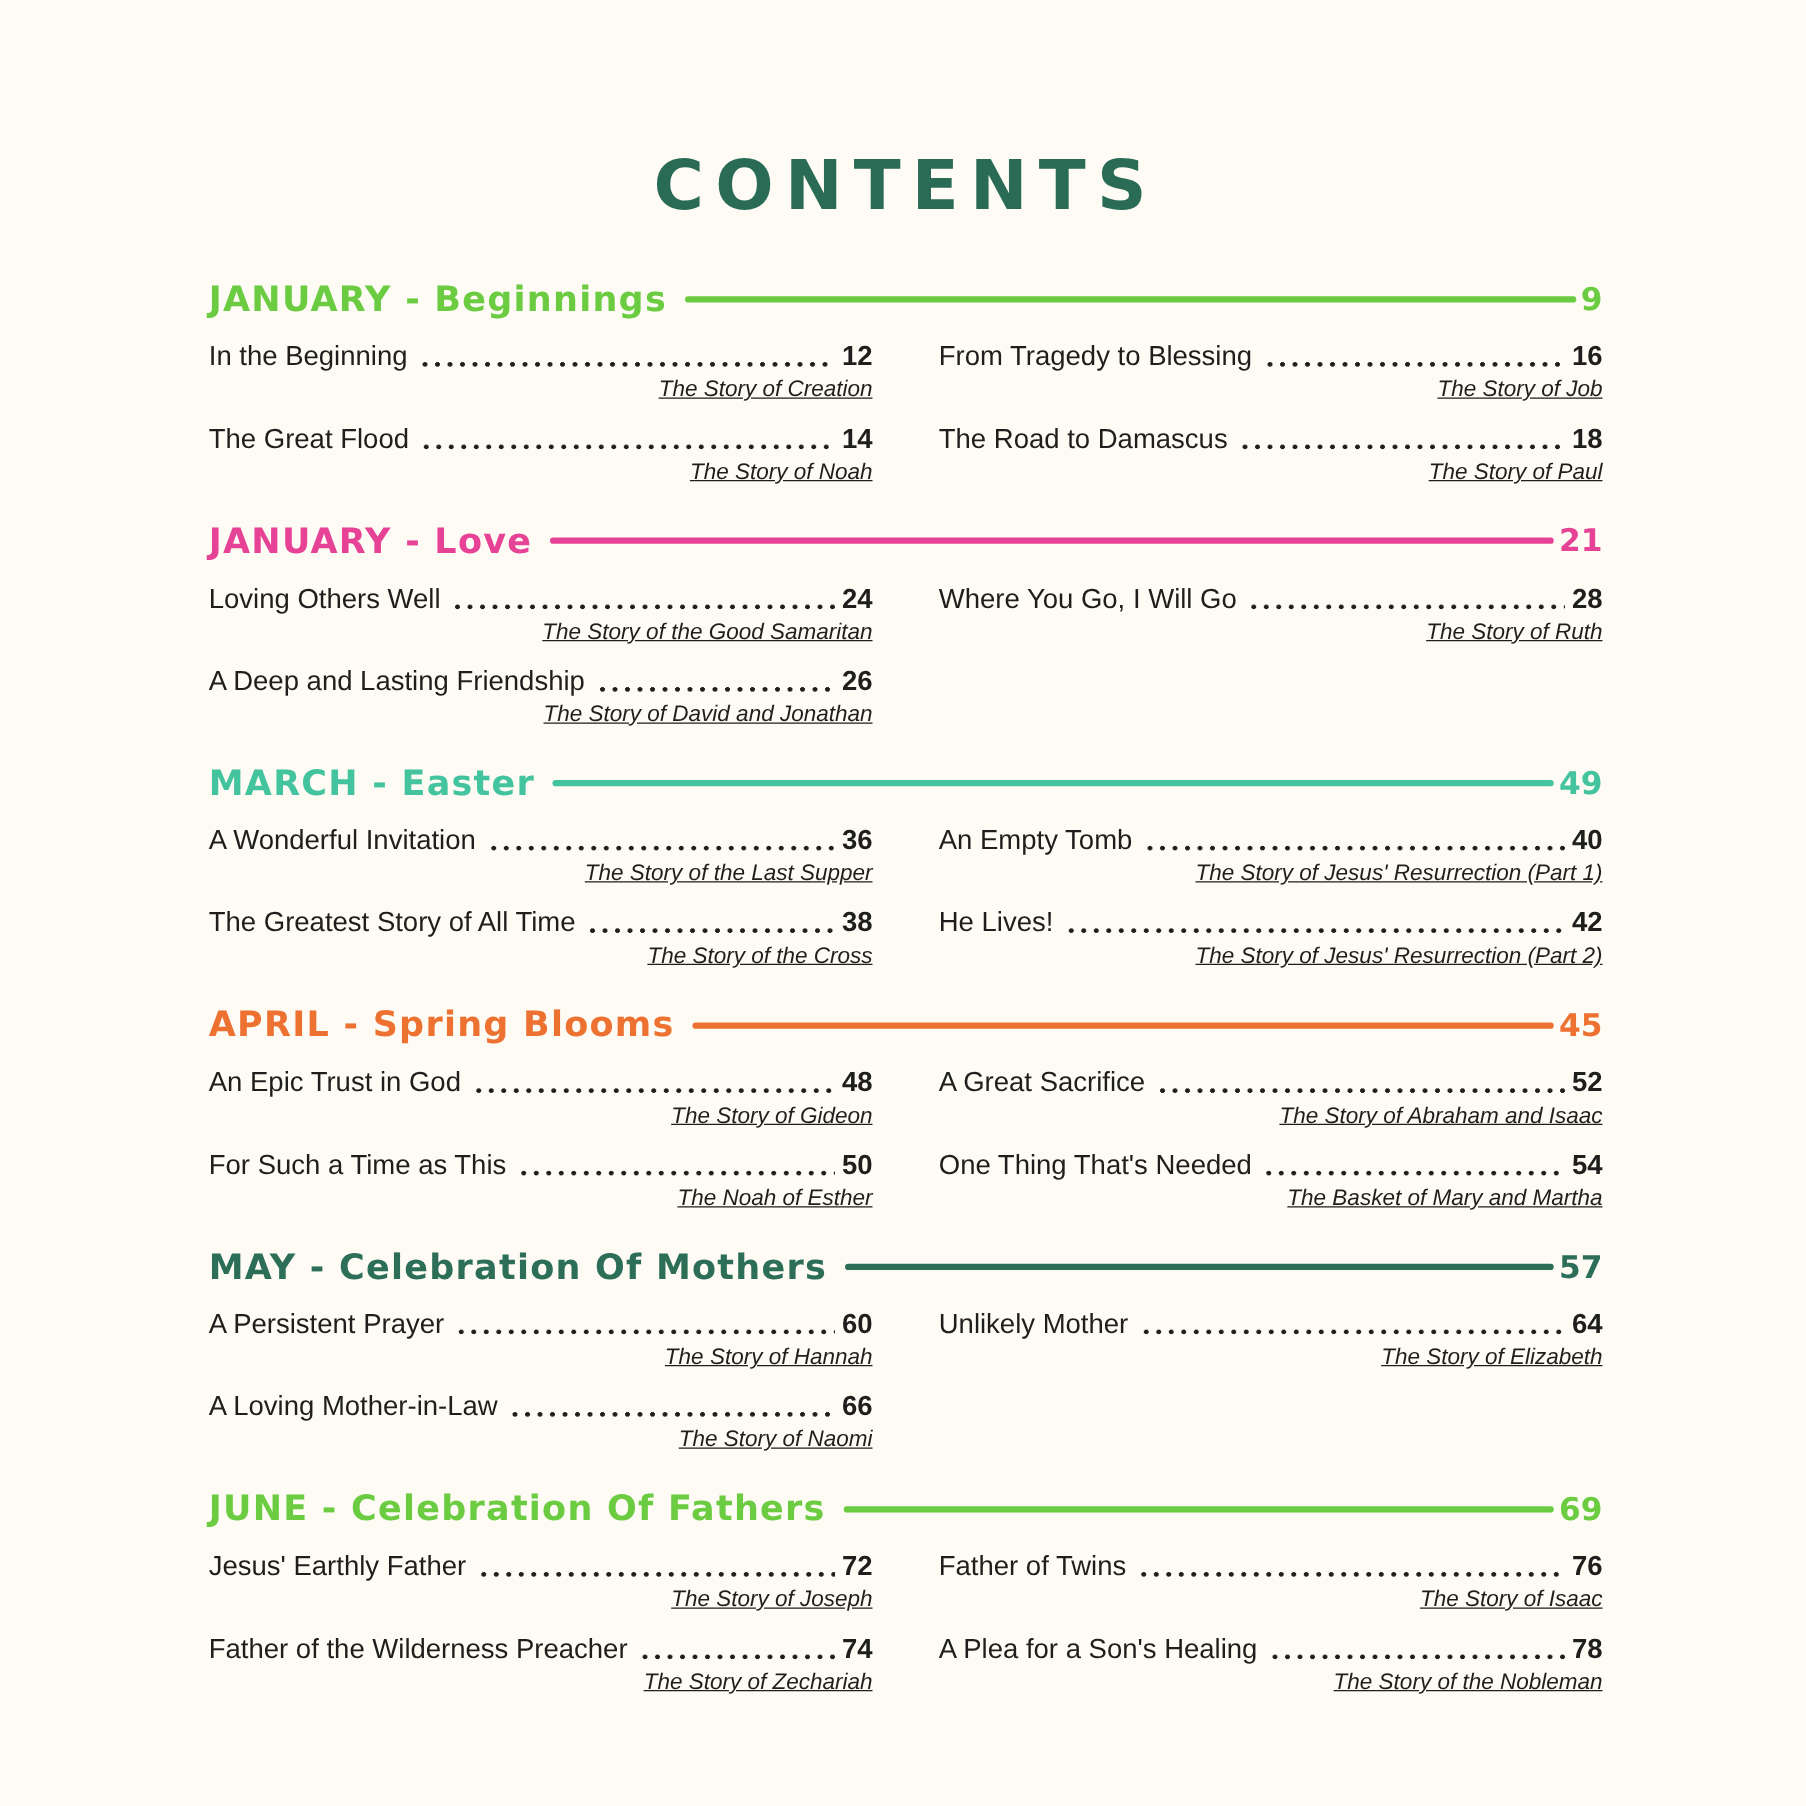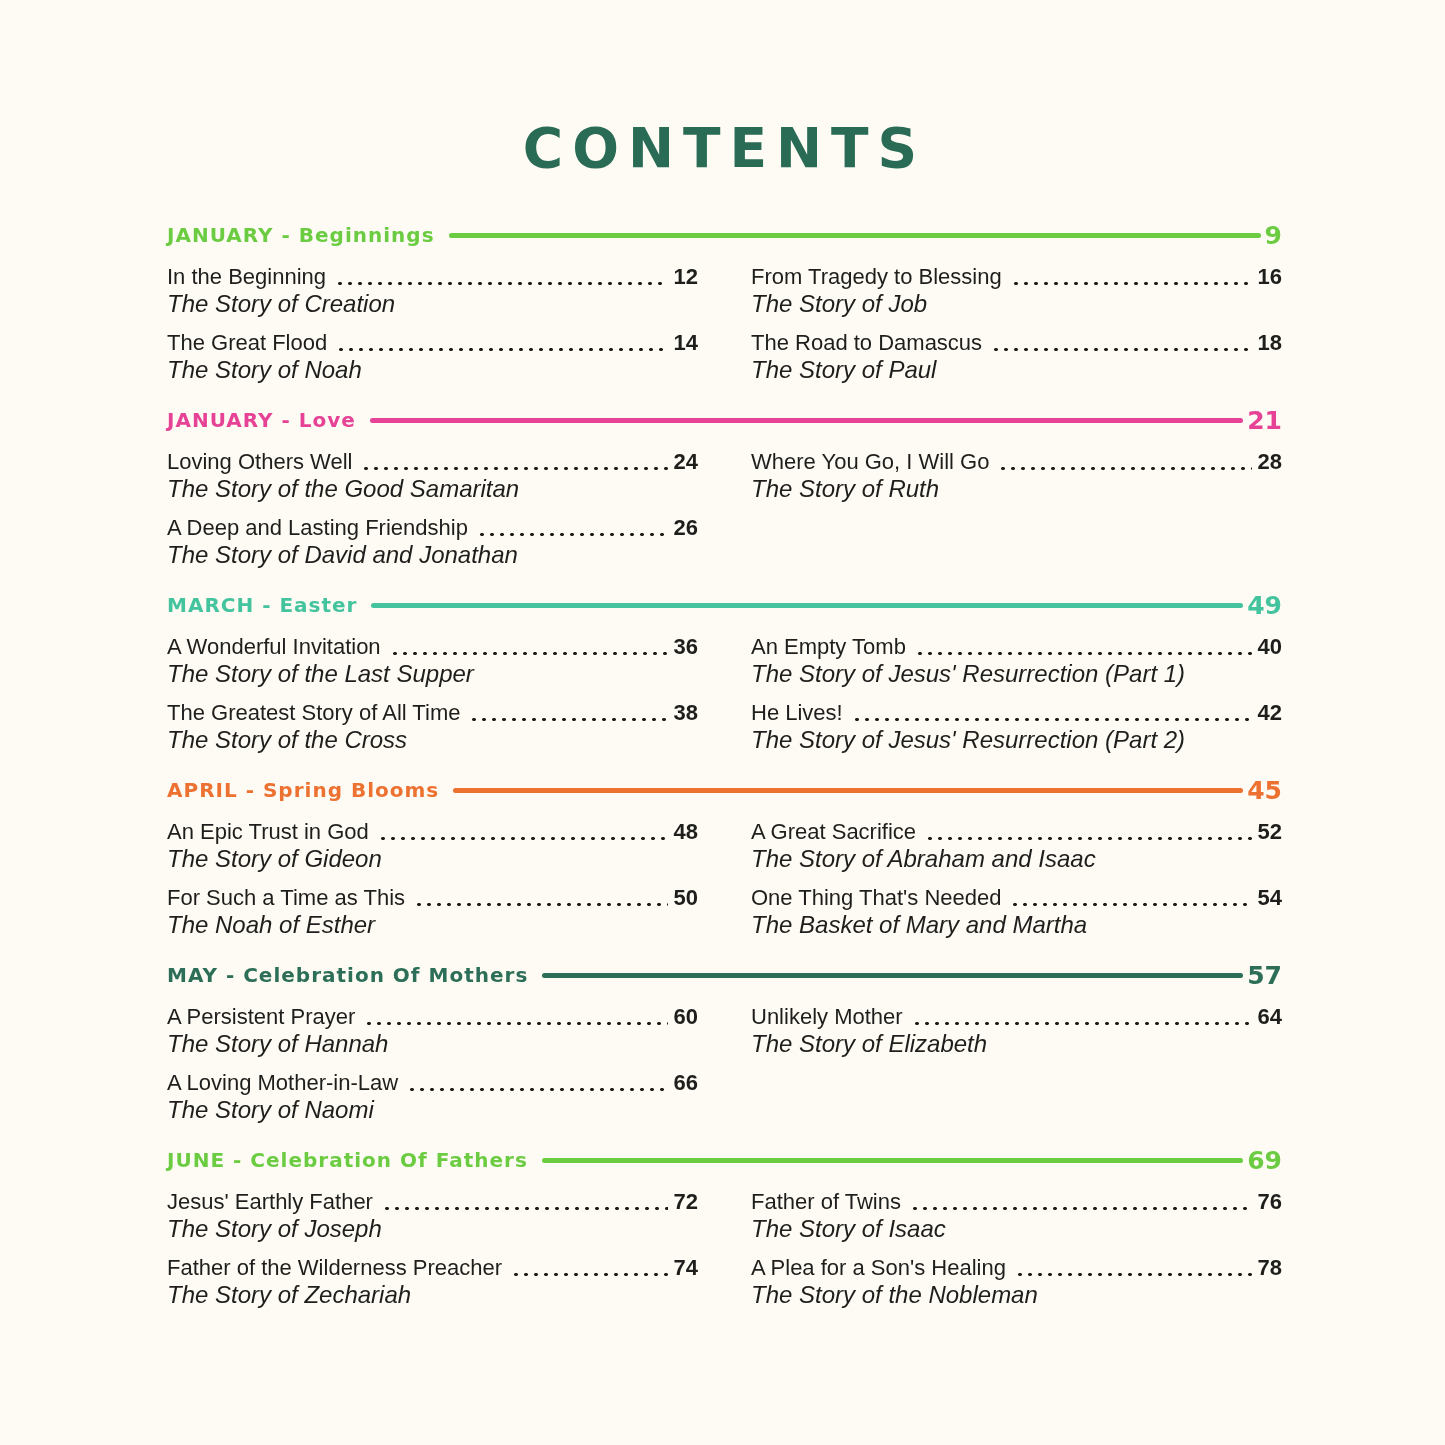--- a/index.html
+++ b/index.html
@@ -32,21 +32,21 @@
   }
   .section{margin-bottom:13px;}
   .shead{
     display:flex;
     align-items:center;
     margin-bottom:15px;
   }
   .slabel{
     font-family:"DejaVu Sans",sans-serif;
     font-weight:700;
-    font-size:20px;
+    font-size:28px;
     letter-spacing:1px;
     color:var(--accent,#555);
     white-space:nowrap;
     line-height:1.2;
   }
   .srule{
     flex:1 1 auto;
     height:5px;
     border-radius:3px;
     background:var(--accent,#555);
@@ -57,42 +57,43 @@
     font-weight:700;
     font-size:25px;
     color:var(--accent,#555);
     line-height:1;
   }
   .grid{
     display:grid;
     grid-template-columns:1fr 1fr;
     column-gap:53px;
   }
-  .entry{margin-bottom:12px;}
+  .entry{margin-bottom:12px;text-align:right;}
   .trow{
     display:flex;
     align-items:baseline;
     font-size:22px;
     line-height:27px;
   }
   .t{white-space:nowrap;}
   .dots{
     flex:1 1 auto;
     align-self:stretch;
     margin:0 6px 0 9px;
     background-image:radial-gradient(circle,#1e1e1c 1.7px,transparent 1.9px);
     background-size:10px 5px;
     background-repeat:repeat-x;
     background-position:left bottom 4px;
   }
   .pg{font-weight:700;white-space:nowrap;}
   .sub{
-    font-size:24px;
+    font-size:18px;
     line-height:27px;
     font-style:italic;
+    text-decoration:underline;
   }
 </style>
 </head>
 <body style="background: rgb(253, 251, 243); color: rgb(30, 30, 28);">
 
 <div class="page">
   <h1 class="page-title">CONTENTS</h1>
 
   <div class="section" style="--accent: #6bcc42;">
     <div class="shead">

